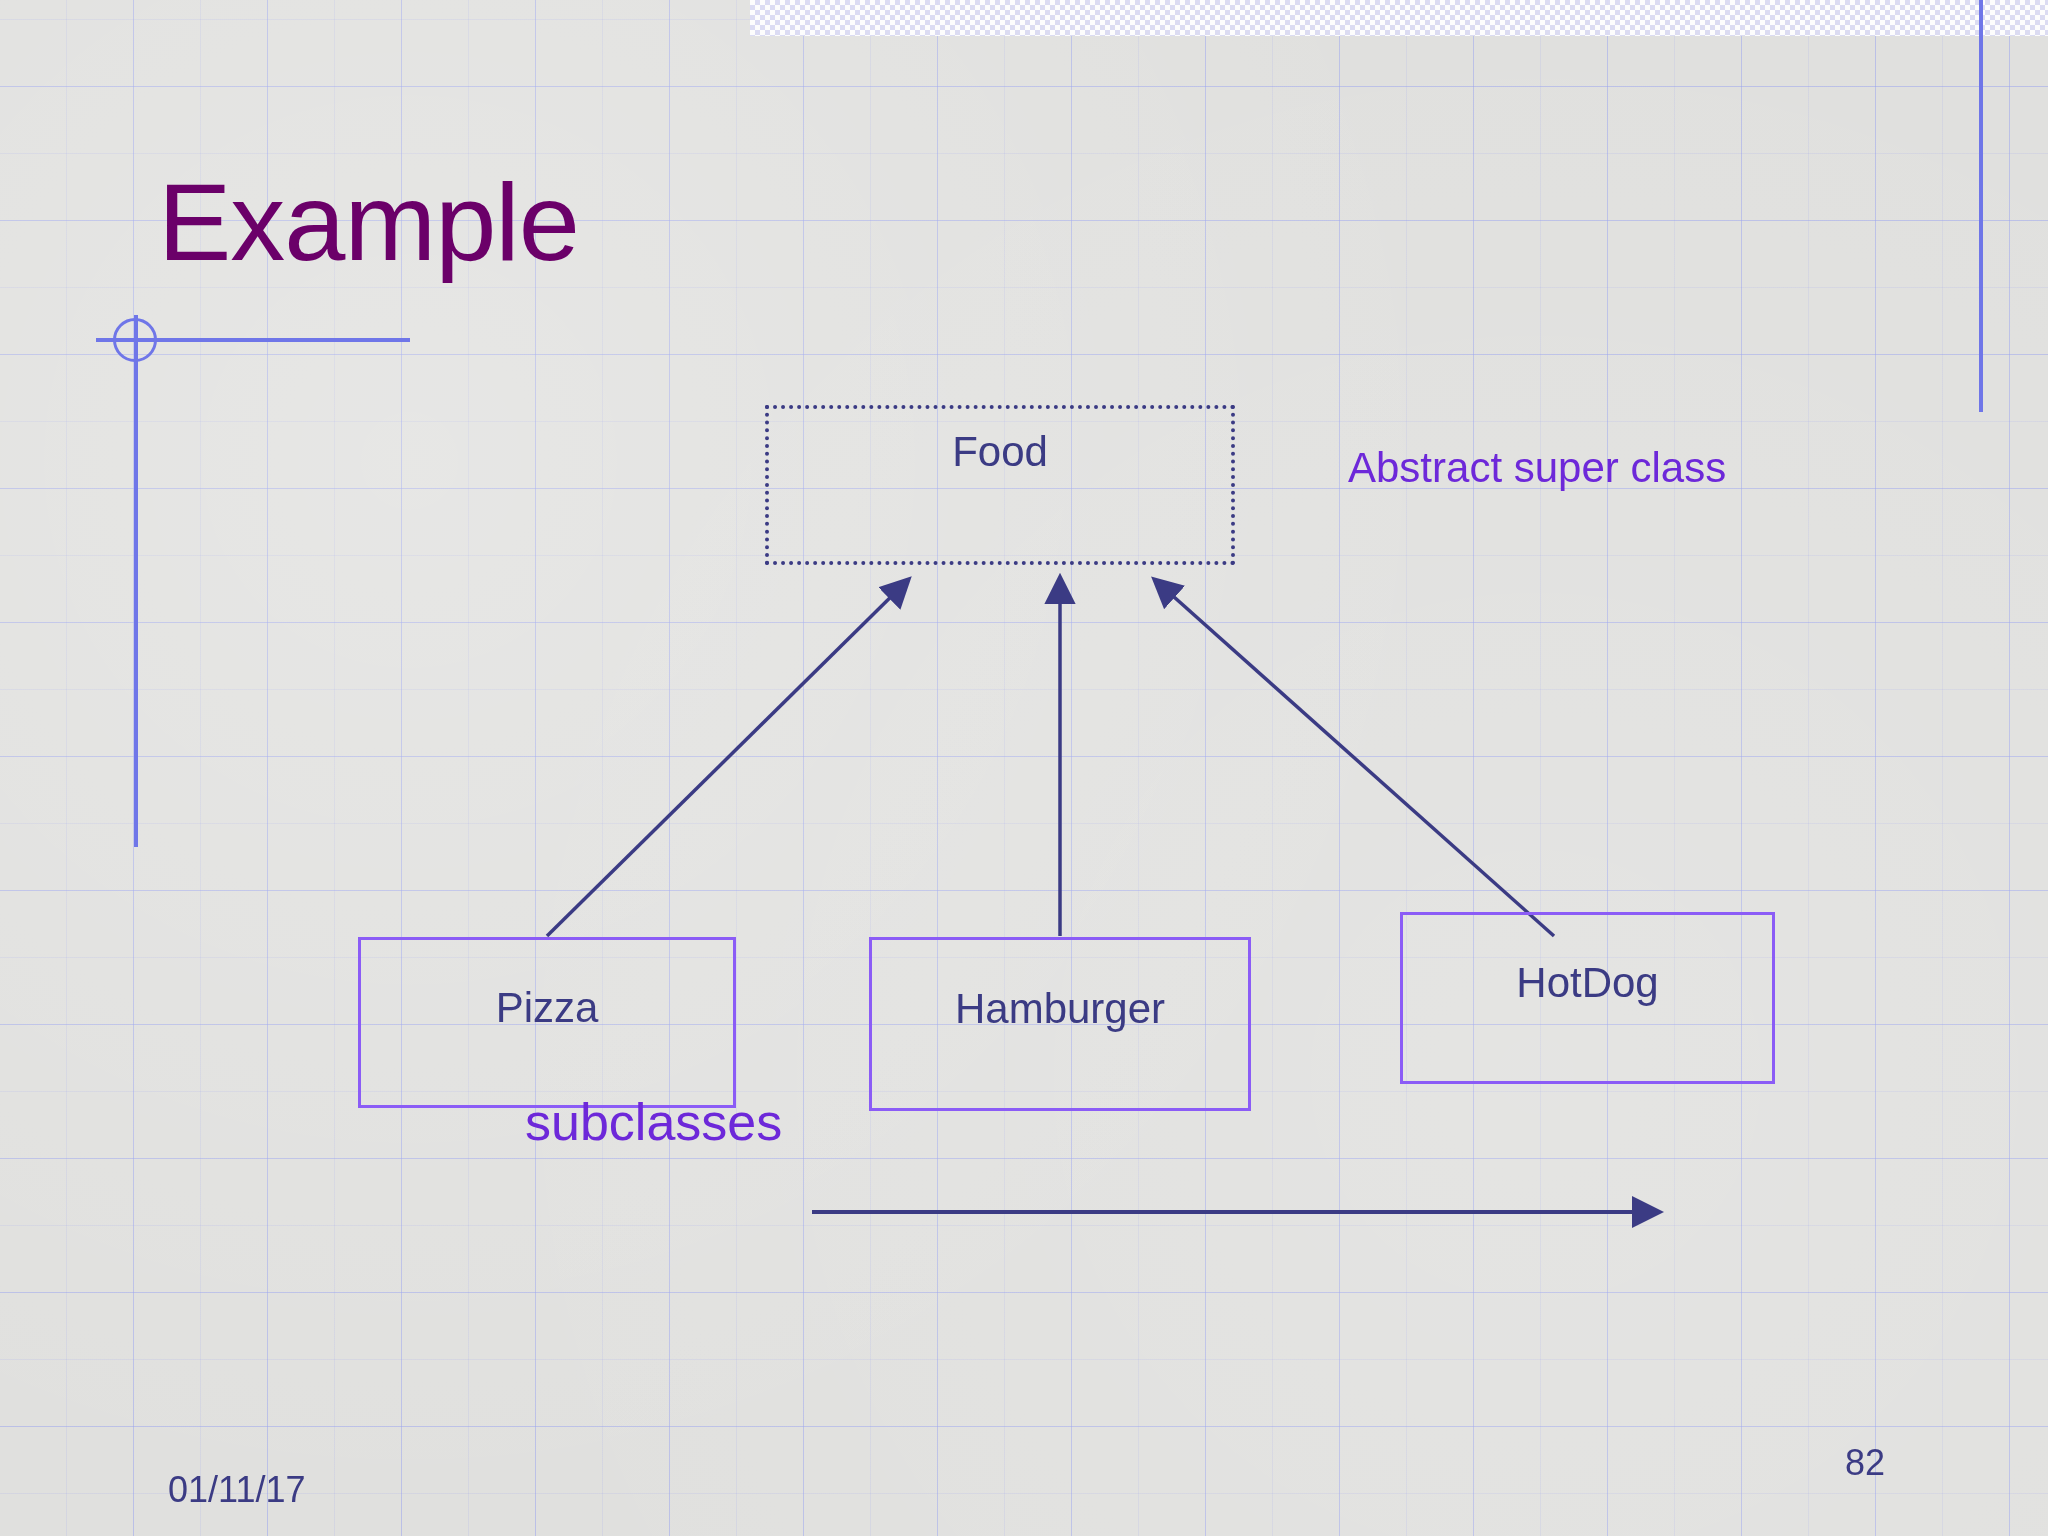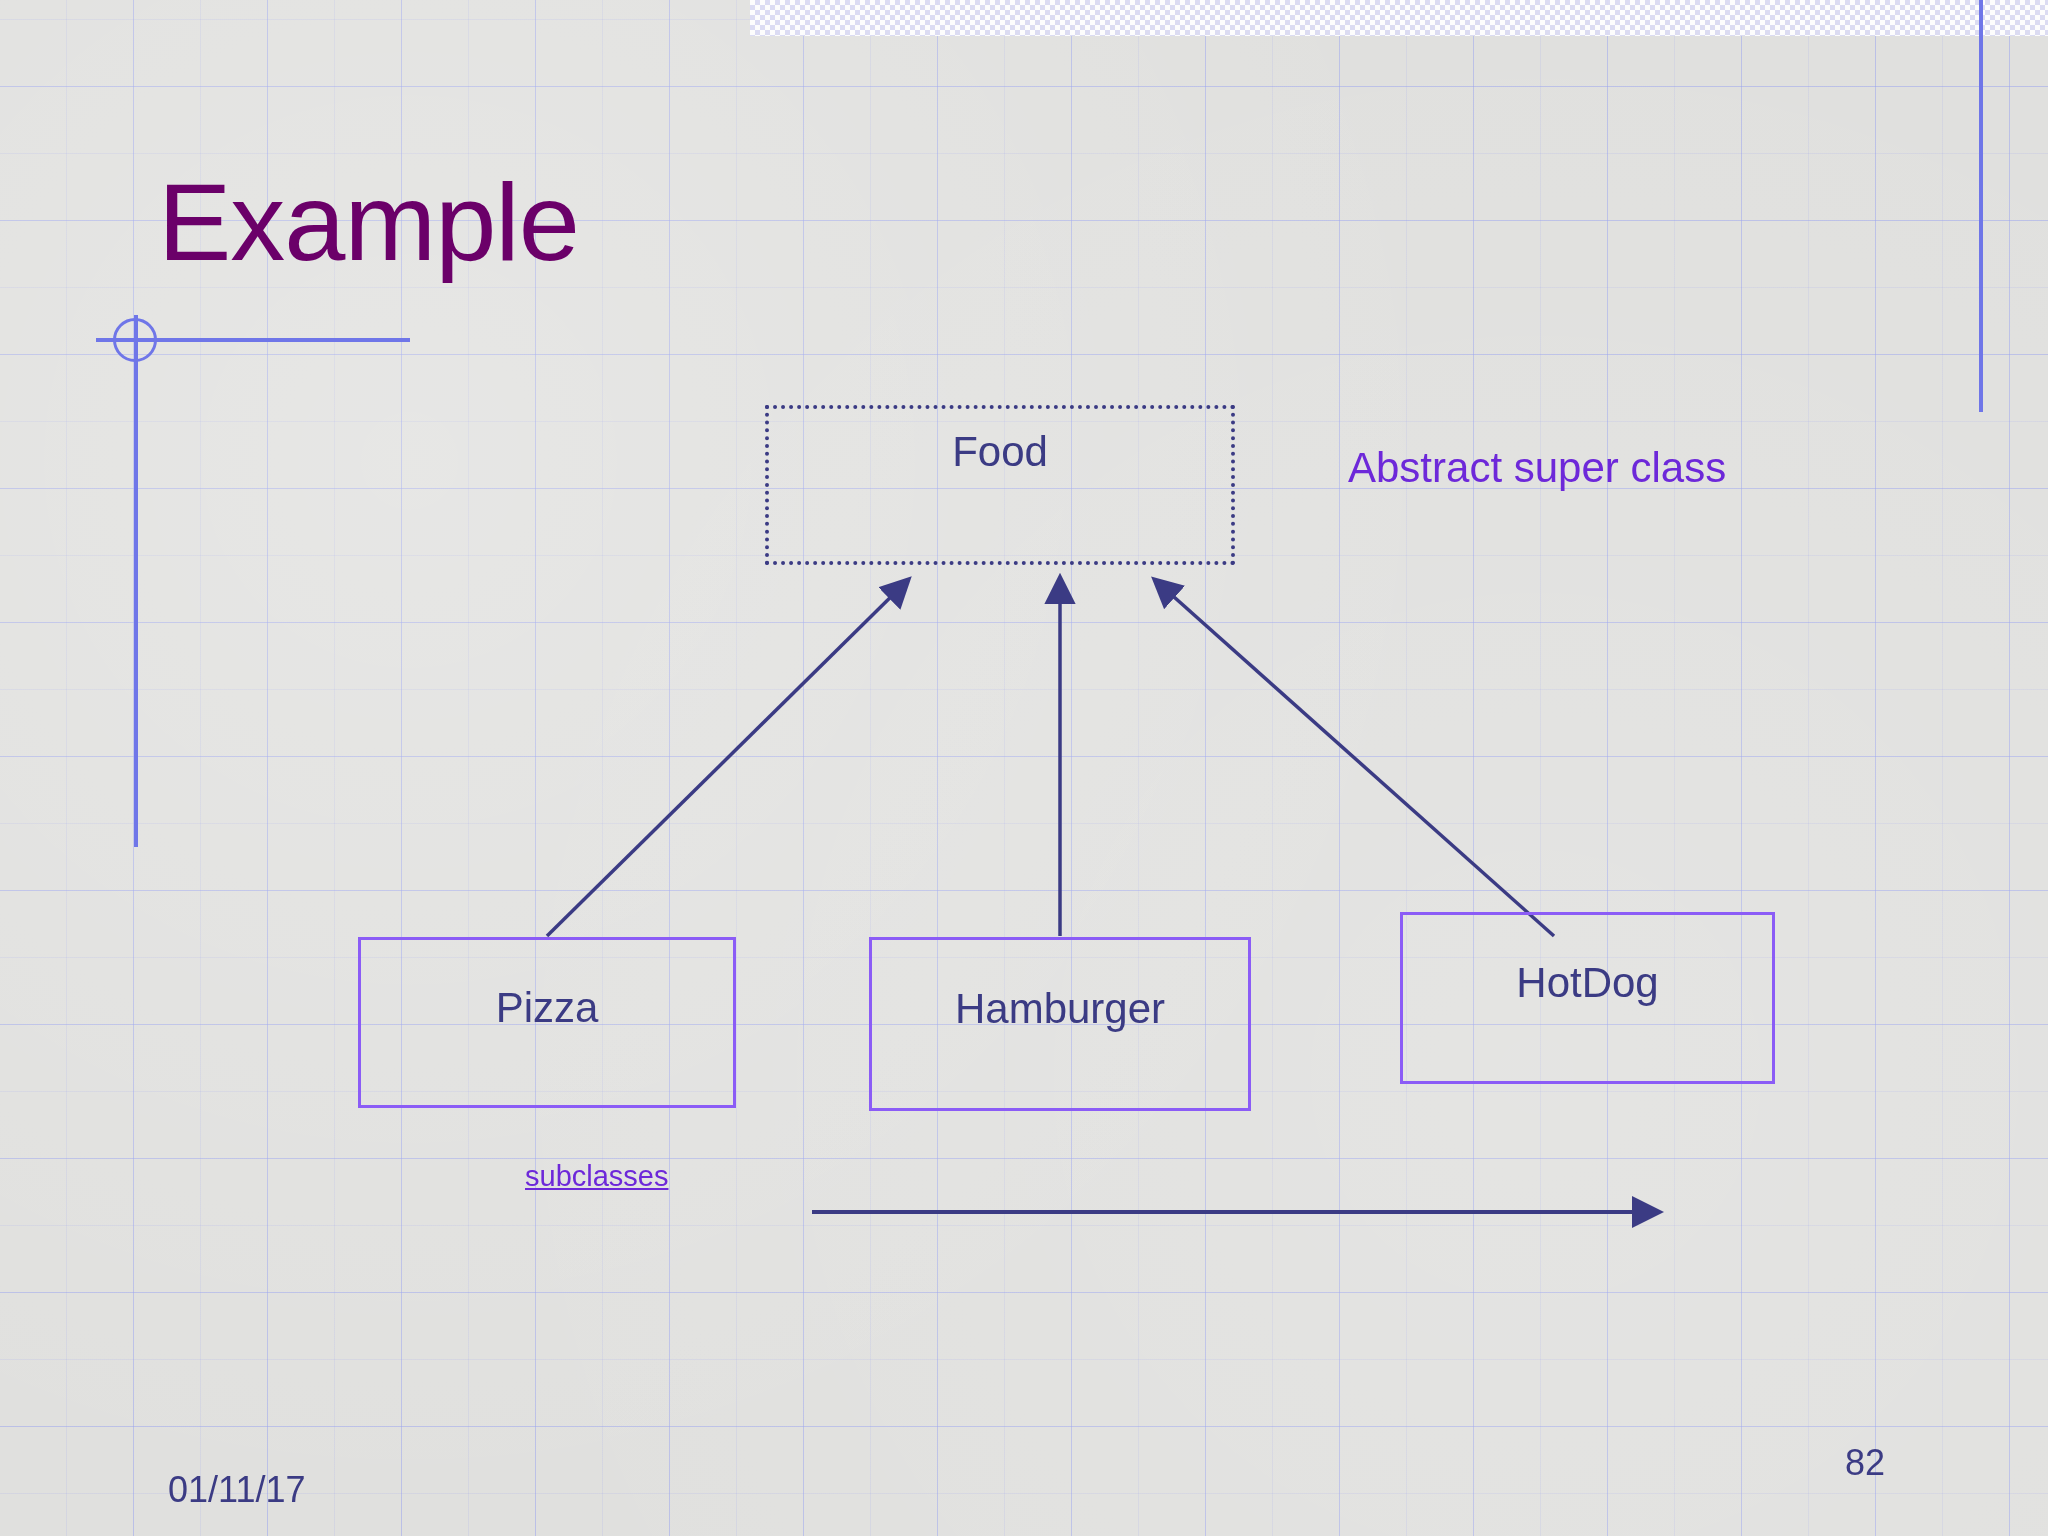--- a/index.html
+++ b/index.html
@@ -140,21 +140,21 @@
   #node-hotdog .label { position: relative; top: -15px; }
 
   
   .annotation {
     position: absolute;
     color: #6d28d9;
     font-size: 42px;
     white-space: nowrap;
   }
   #ann-abstract   { left: 1348px; top: 444px; }
-  #ann-subclasses { left: 525px;  top: 1160px; font-size: 29px; text-decoration: underline; }
+  #ann-subclasses { left: 525px;  top: 1092px; font-size: 52px; }
 
   
   .footer-text {
     position: absolute;
     color: #3b3b84;
     font-size: 36px;
     white-space: nowrap;
   }
   #footer-date { left: 168px;  top: 1442px; margin-top: 27px; }
   #footer-page { left: 1845px; top: 1442px; }

